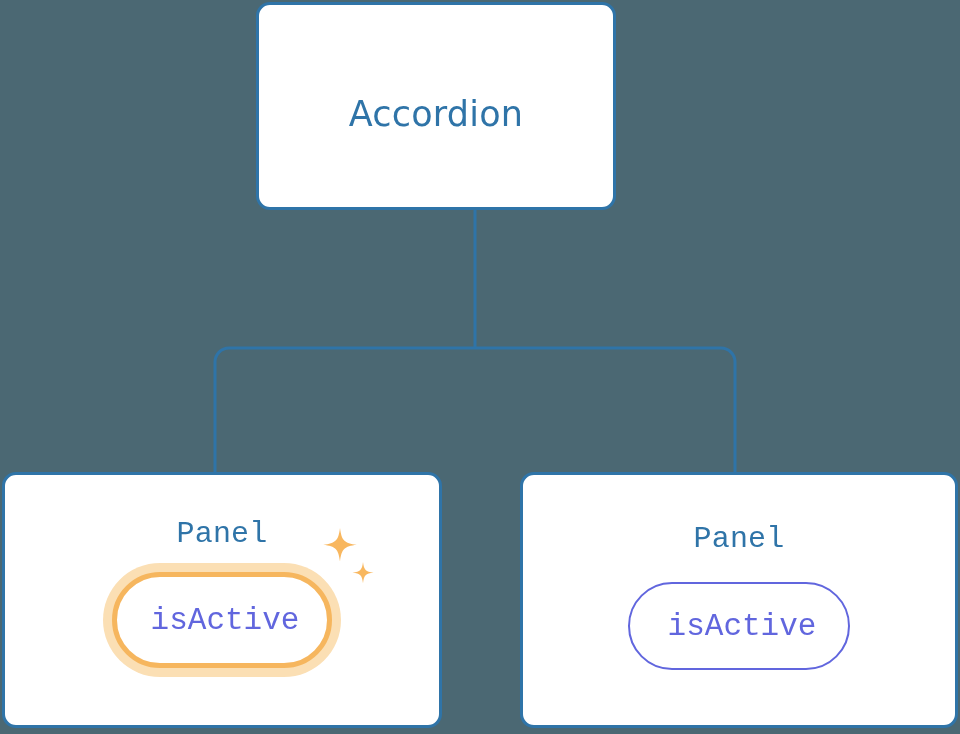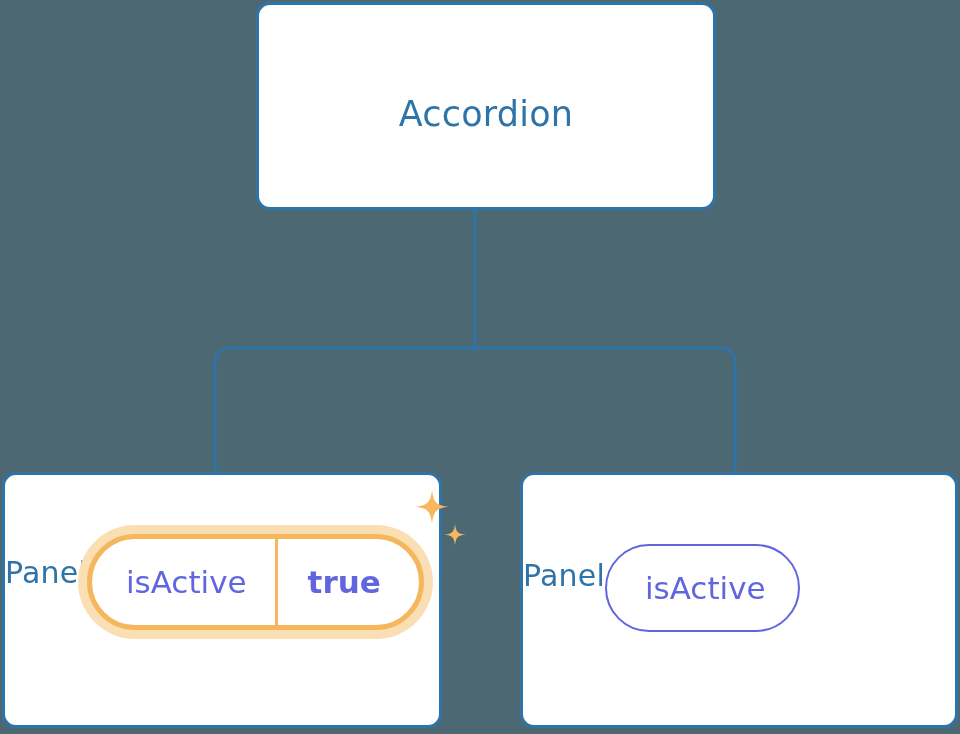--- a/index.html
+++ b/index.html
@@ -45,21 +45,21 @@
     font-weight: 400;
     text-align: center;
     white-space: nowrap;
     letter-spacing: 0.2px;
   }
 
   
   #node-root {
     left: 256px;
     top: 2px;
-    width: 460px;
+    width: 360px;
     height: 208px;
   }
   #node-root .node-title {
     position: absolute;
     left: 0;
     right: 0;
     top: 87px;
     font-size: 35px;
     line-height: 44px;
   }
@@ -77,22 +77,23 @@
     width: 438px;
     height: 256px;
   }
 
   .panel-inner {
     position: absolute;
     left: 0;
     right: 0;
     top: 0;
     display: flex;
-    flex-direction: row;
+    flex-direction: column;
     align-items: center;
+    font-family: Liberation Mono, monospace;
   }
   #node-panel-left .panel-inner { top: 40px; }
   #node-panel-right .panel-inner { top: 45px; }
 
   .panel-inner .node-title {
     font-size: 30px;
     line-height: 38px;
   }
 
   
@@ -184,21 +185,20 @@
     <div class="node-title">Accordion</div>
   </div>
 
   <div class="node-card" id="node-panel-left">
     <div class="panel-inner">
       <div class="node-title">Panel</div>
 
       <div class="pill-wrap">
         <div class="pill highlight">
           <div class="pill-cell pill-key">isActive</div>
-          <div class="pill-cell pill-value">true</div>
         </div>
 
         <svg class="sparkles" viewBox="0 0 60 74">
           <path d="M22 4 C23.6 16.6 26.2 19.2 38.8 20.8 C26.2 22.4 23.6 25 22 37.6 C20.4 25 17.8 22.4 5.2 20.8 C17.8 19.2 20.4 16.6 22 4 Z" fill="#F8B75F"></path>
           <path d="M45 38 C46 46 47.6 47.6 55.6 48.6 C47.6 49.6 46 51.2 45 59.2 C44 51.2 42.4 49.6 34.4 48.6 C42.4 47.6 44 46 45 38 Z" fill="#F8B75F"></path>
         </svg>
       </div>
     </div>
   </div>
 

